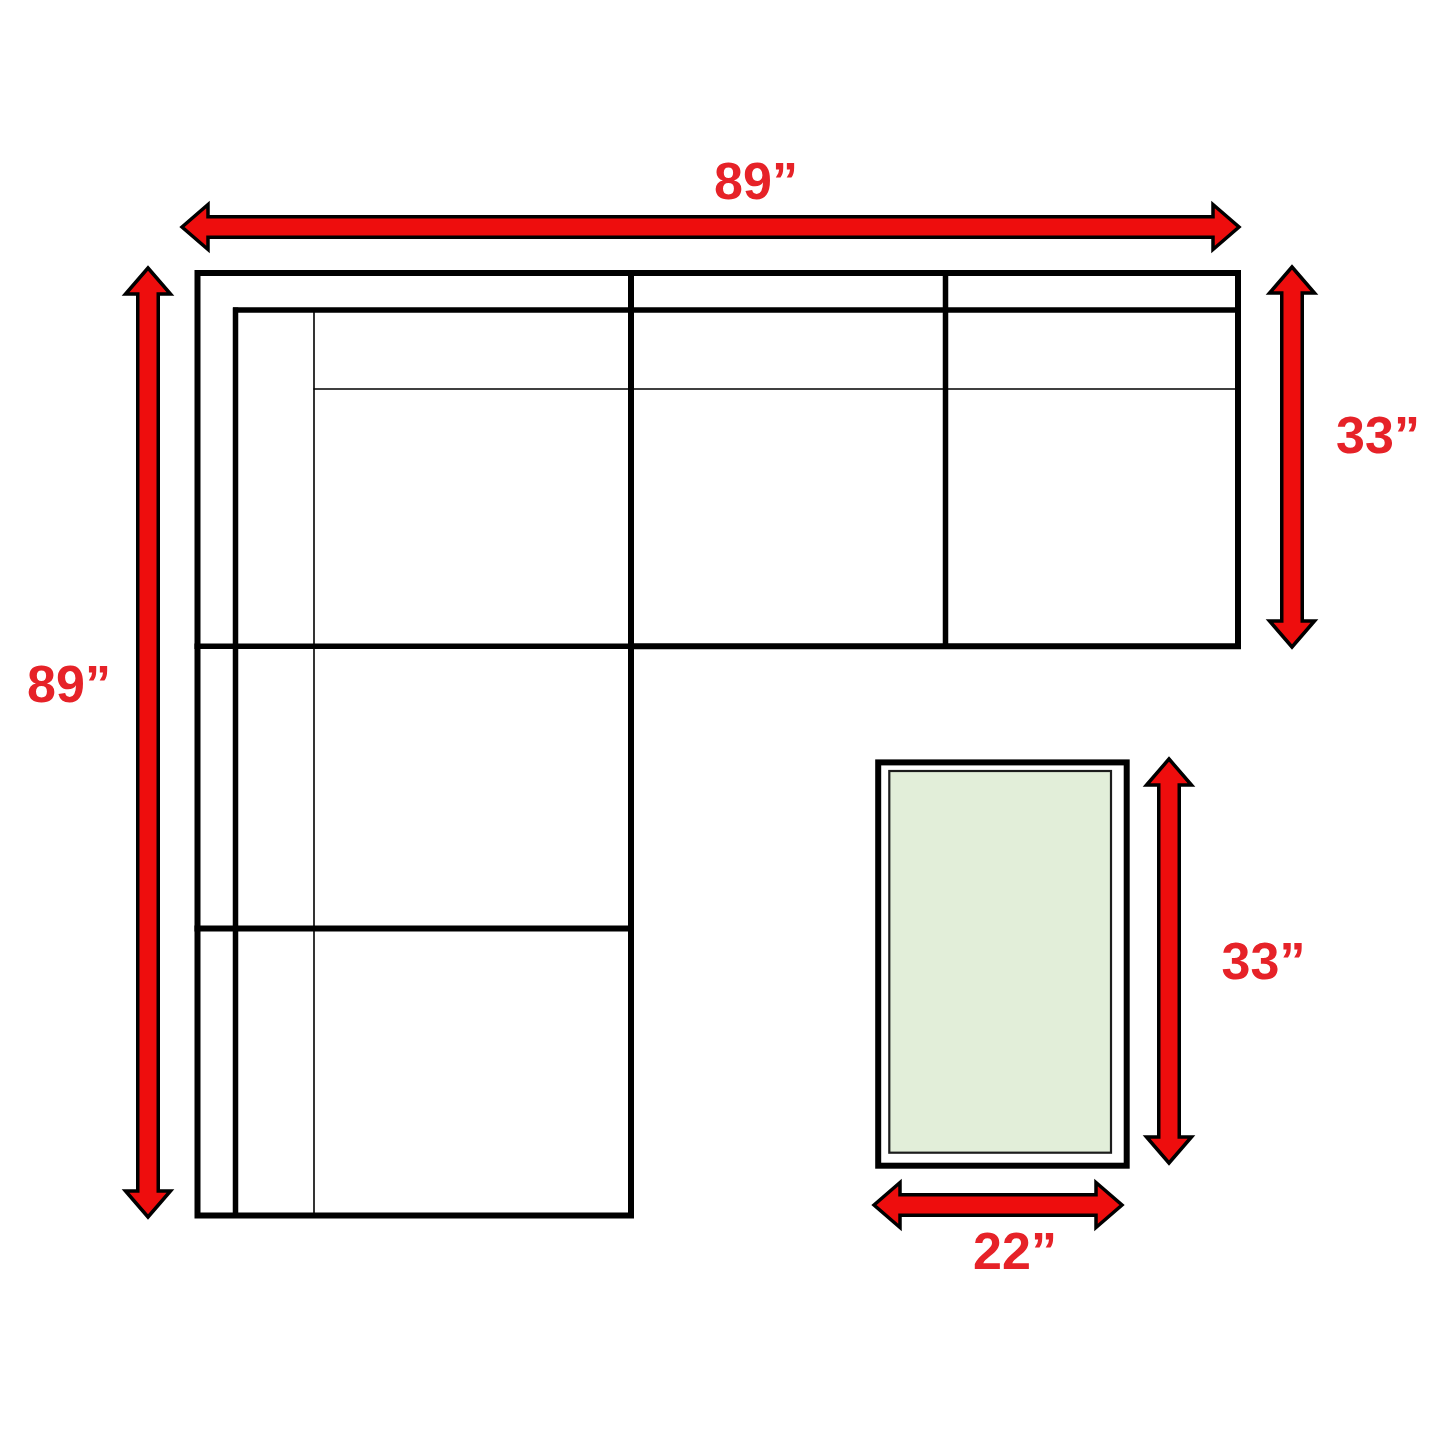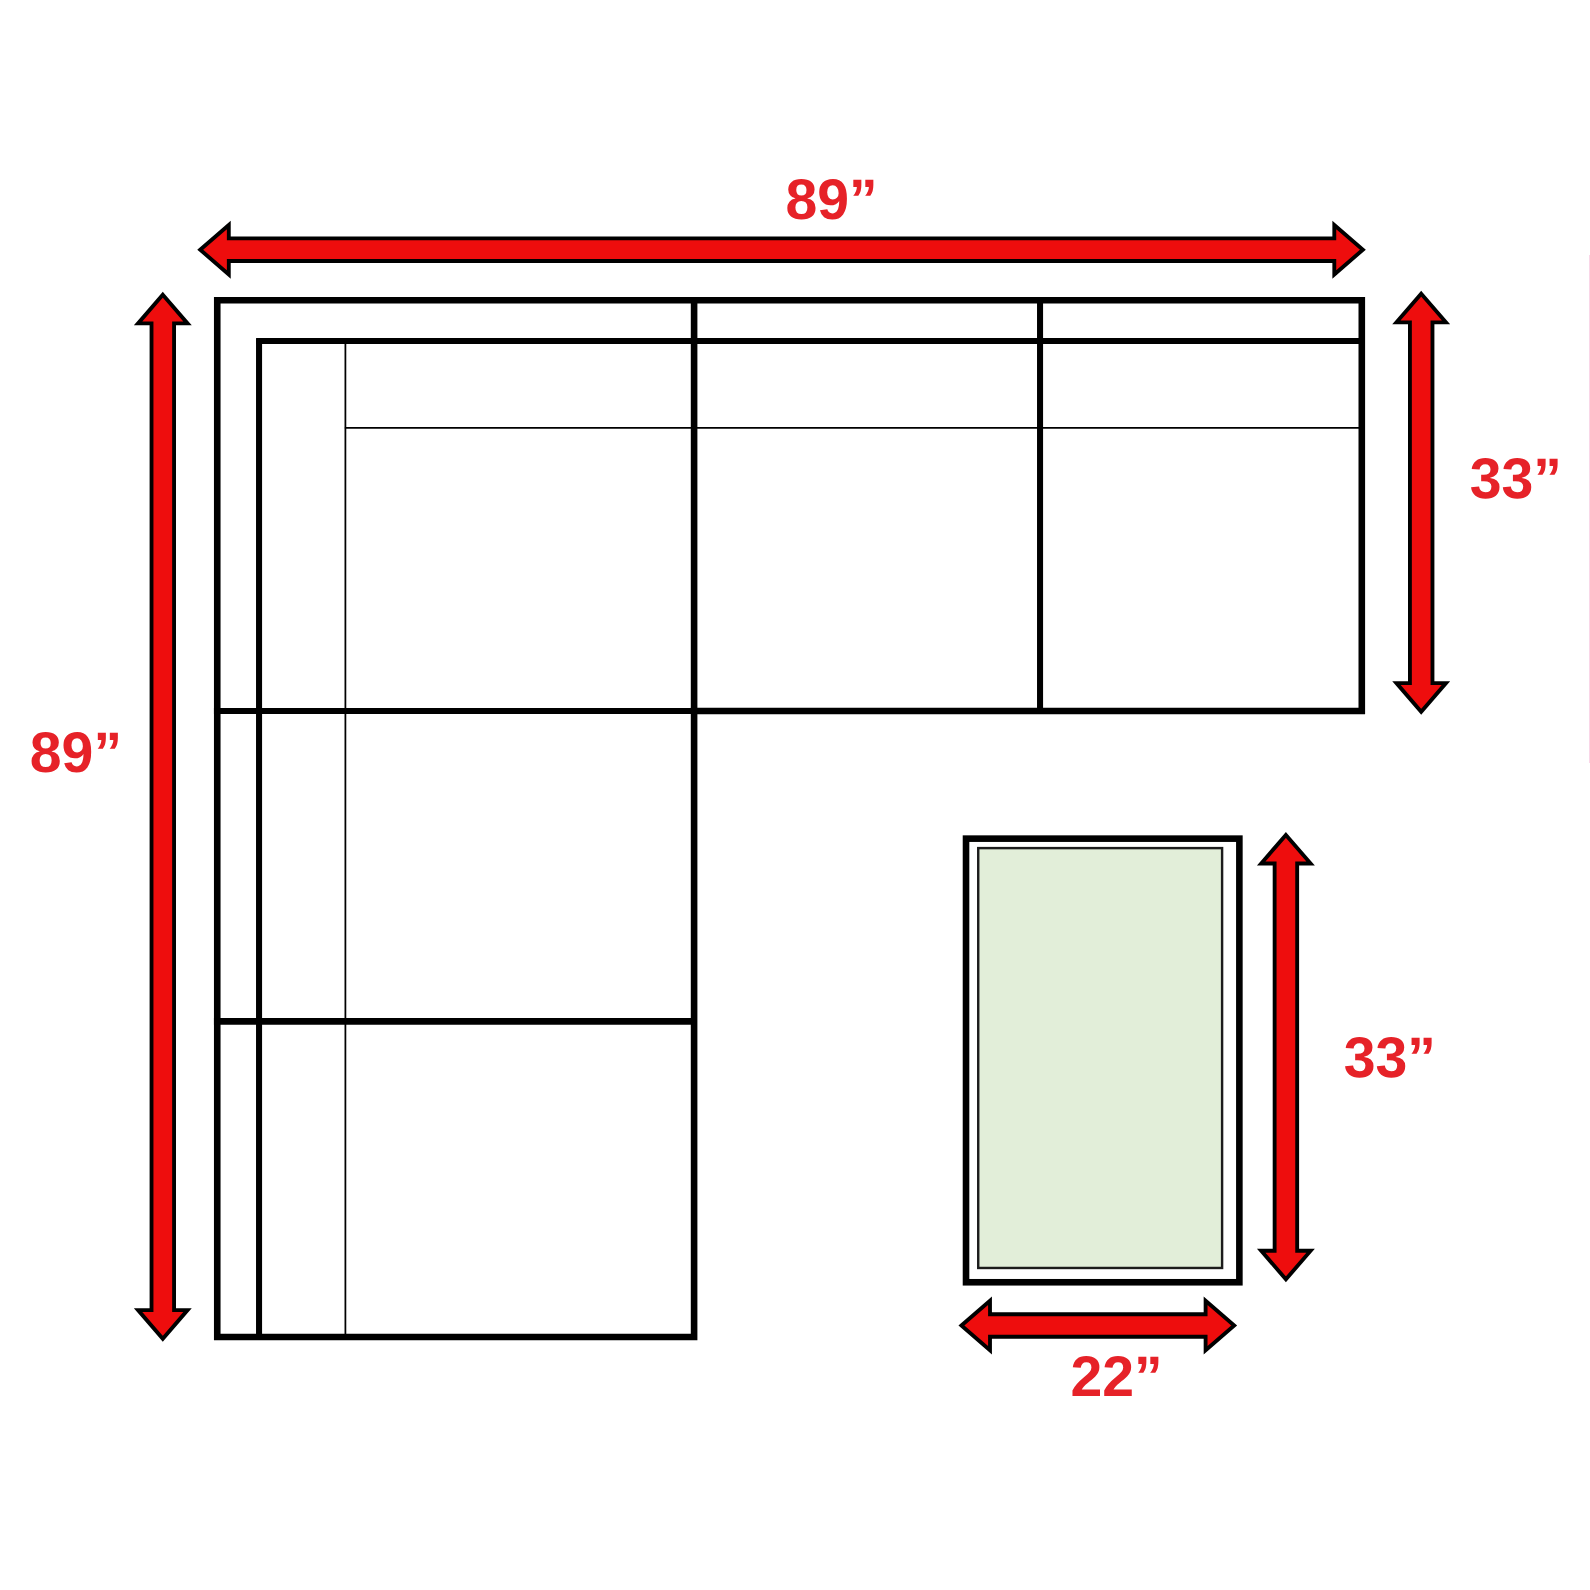--- a/index.html
+++ b/index.html
@@ -1,16 +1,16 @@
 <!DOCTYPE html>
 <html><head>
 <meta charset="utf-8">
 <style>
   html,body{margin:0;padding:0;background:#ffffff;}
-  .page{width:1445px;height:1445px;position:relative;background:#ec4899;overflow:hidden;}
+  .page{width:1445px;height:1445px;position:relative;background:#14b8a6;overflow:hidden;}
   svg{display:block;}
   text{font-family:"Liberation Sans", sans-serif;font-weight:bold;fill:#e62228;}
 </style>
 </head>
 <body>
 <div class="page">
 <svg width="1445" height="1445" viewBox="0 0 1445 1445">
 
   <rect x="0" y="0" width="1445" height="1445" fill="#ffffff"></rect>
 

